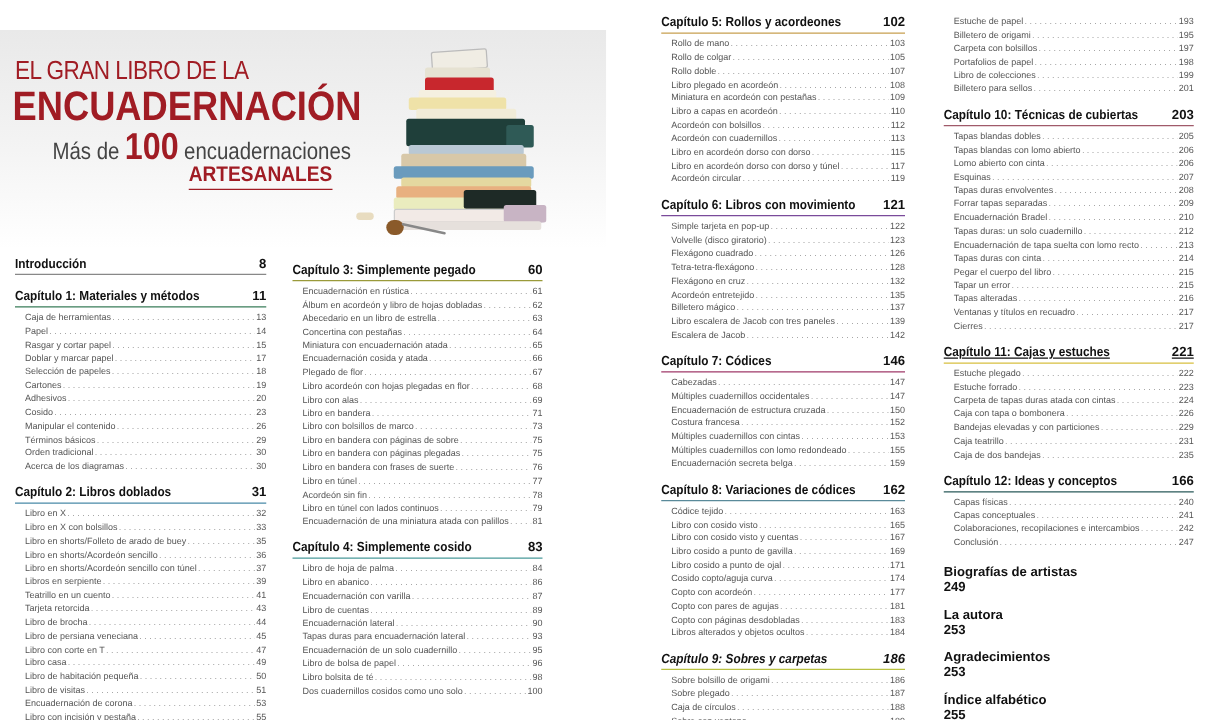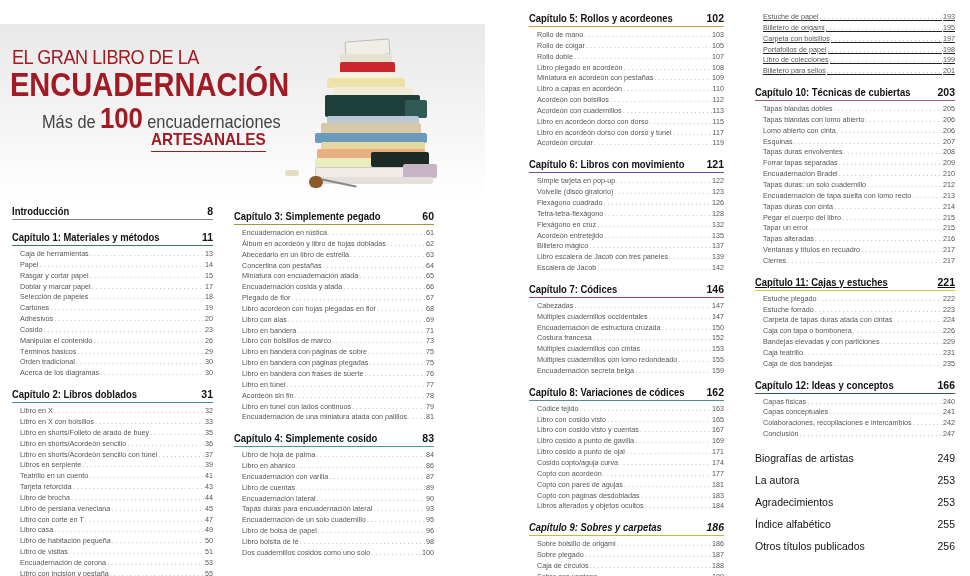--- a/index.html
+++ b/index.html
@@ -40,22 +40,22 @@
                font-weight:bold; font-size:10.5px; color:#111; padding-bottom:2px;
                border-bottom:1.5px solid #888; white-space:nowrap; }
   .chap-head span:first-child { transform:scaleX(0.9); transform-origin:left; display:inline-block; }
   .entries { padding:3px 0 6px 8px; }
   .entry { display:flex; font-size:7.2px; color:#555; line-height:10.85px; white-space:nowrap; }
   .entry .t { flex:0 0 auto; }
   .entry .d { flex:1 1 auto; overflow:hidden; color:#999; margin:0 1px; letter-spacing:1.2px; }
   .entry .d::before { content:". . . . . . . . . . . . . . . . . . . . . . . . . . . . . . . . . . . . . . . . . . . . . . . . . . . . . . . . . . . ."; letter-spacing:0; }
   .entry .p { flex:0 0 auto; }
 
-  .simple { display:flex; justify-content:space-between; font-weight:normal; font-size:10.5px; color:#111;
-            margin-bottom:10px; white-space:nowrap; }
+  .simple { display:flex; justify-content:space-between; font-weight:bold; font-size:10.5px; color:#111;
+            margin-bottom:10px; white-space:nowrap;flex-direction:column; }
 </style>
 </head>
 <body>
 
 <div class="page page-left">
   <div class="hero">
     <div class="title-small">EL GRAN LIBRO DE LA</div>
     <div class="title-big">ENCUADERNACIÓN</div>
     <div class="subtitle">
       <span class="s1">Más de</span><span class="s100">100</span><span class="s2">encuadernaciones</span>
@@ -668,21 +668,21 @@
           <span class="t">Sobre con ventana</span>
           <span class="d"></span>
           <span class="p">189</span>
         </div>
       </div>
     </div>
 </div>
 
 <div class="col c4">
   <div class="chap">
-      <div class="entries" style="padding-top: 0px; text-decoration: underline;">
+      <div class="entries" style="padding-top: 0px;">
         <div class="entry">
           <span class="t">Estuche de papel</span>
           <span class="d"></span>
           <span class="p">193</span>
         </div>
         <div class="entry">
           <span class="t">Billetero de origami</span>
           <span class="d"></span>
           <span class="p">195</span>
         </div>

